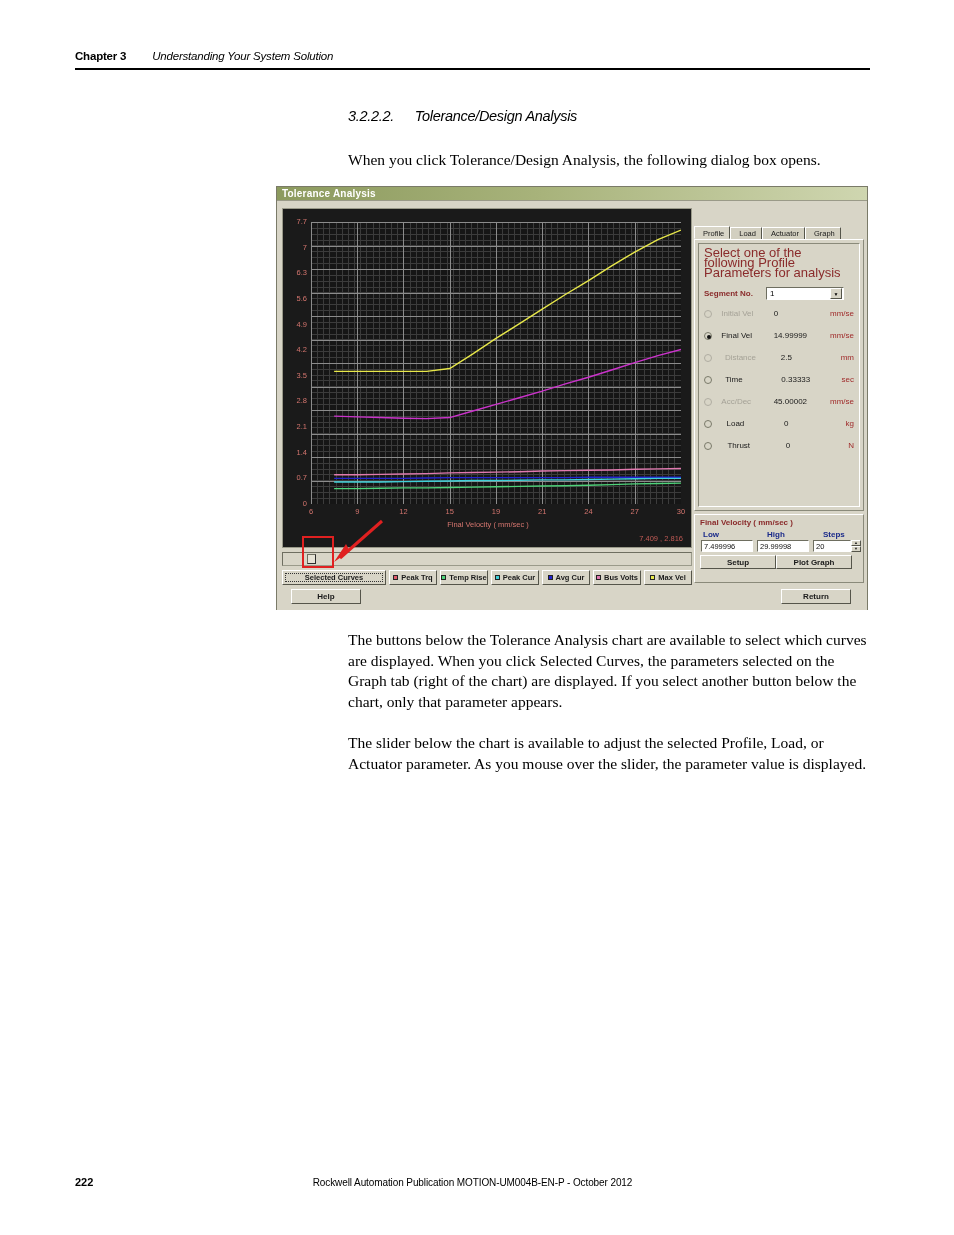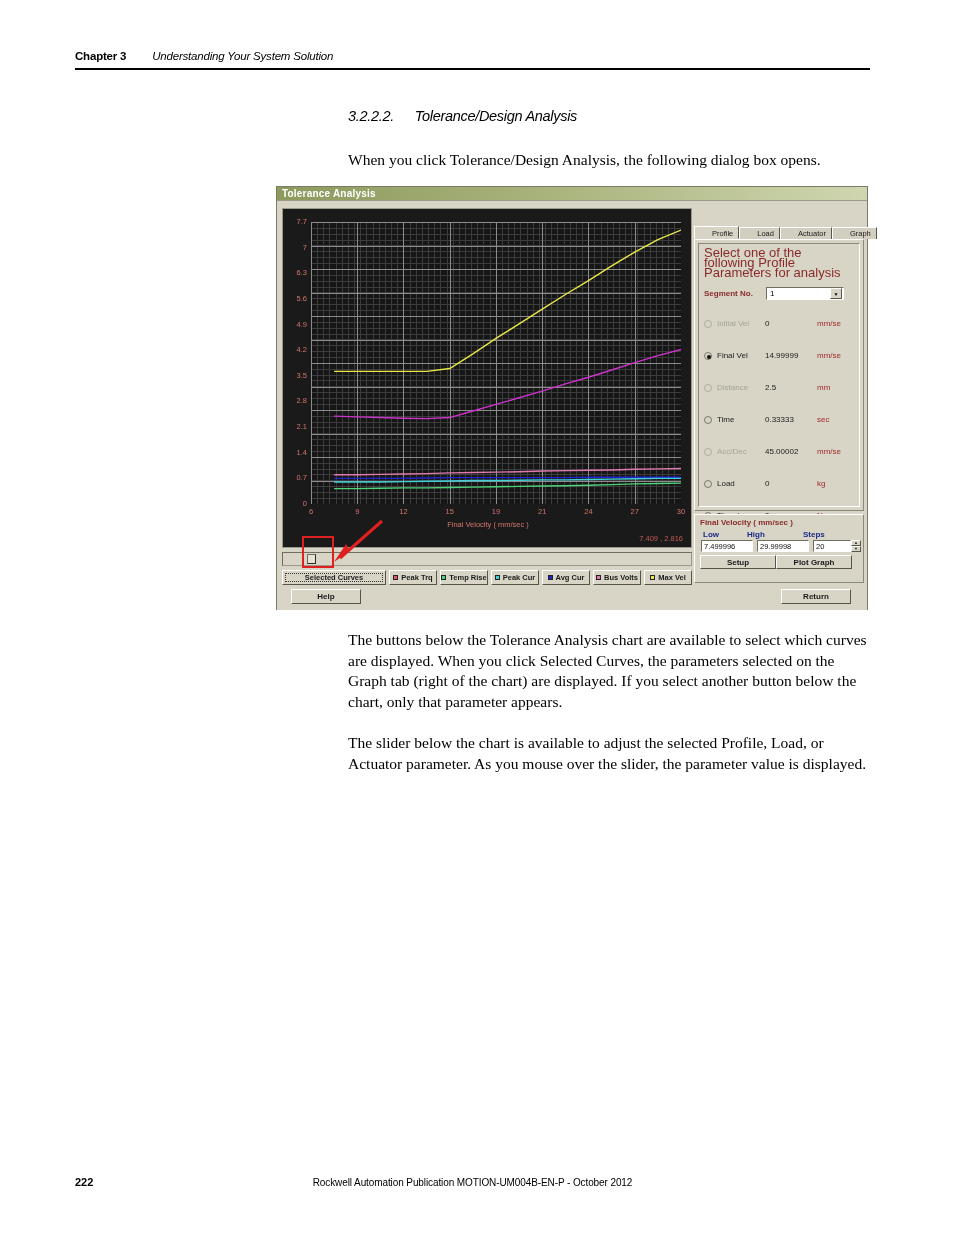--- a/index.html
+++ b/index.html
@@ -141,21 +141,21 @@
     white-space:nowrap;
   }
   .sel-curves { width:104px; position:relative; }
   .sel-curves .focus { position:absolute; inset:2px; border:1px dotted #333; }
   .curve-btn { flex:1; gap:3px; }
   .swatch { width:5px; height:5px; border:1px solid #222; display:inline-block; }
 
   
   .tabs { position:absolute; left:417px; top:25px; width:170px; height:13px; display:flex; align-items:flex-end; }
   .tab {
-    font-size:7.5px; color:#1a1a1a; padding:1px 5px 1px 17px;
+    font-size:7.5px; color:#1a1a1a; padding:1px 5px 1px 8px;
     border-left:1px solid #ffffff; border-top:1px solid #ffffff;
     border-right:1px solid #55554a;
     background:#d2cfc0; height:12px; line-height:10px;
   }
   .tab.active { background:#d8d5c7; height:13px; line-height:11px; border-bottom:1px solid #d8d5c7; }
 
   .param-box {
     position:absolute; left:417px; top:38px; width:170px; height:272px;
     background:#d8d5c7;
     border:1px solid #ffffff;
@@ -175,21 +175,21 @@
     border:1px solid #6e6e60; border-right-color:#ffffff; border-bottom-color:#ffffff;
     display:flex; align-items:center; justify-content:space-between;
     font-size:8px; color:#000; padding-left:3px;
   }
   .seg-arrow {
     width:12px; height:11px; background:#d8d5c7;
     border:1px solid #ffffff; border-right-color:#55554a; border-bottom-color:#55554a;
     display:flex; align-items:center; justify-content:center;
     font-size:5px; color:#000; margin:0 1px 0 0;
   }
-  .prow { display:flex; align-items:center; height:17px; margin-top:15px; }
+  .prow { display:flex; align-items:center; height:17px; margin-top:5px;justify-content:space-between; }
   .radio {
     width:8px; height:8px; border-radius:50%;
     border:1px solid #7a7a6a; background:#d8d5c7;
     margin-right:5px; position:relative; flex:none;
   }
   .radio.on::after {
     content:""; position:absolute; left:2px; top:2px;
     width:4px; height:4px; border-radius:50%; background:#111;
   }
   .pname { font-size:8px; color:#1a1a1a; width:48px; }
@@ -409,21 +409,21 @@
               <span class="pval">0</span>
               <span class="punit">N</span>
             </div>
           </div>
       </div>
     </div>
 
     <div class="fv-box">
       <div class="fv-title">Final Velocity ( mm/sec )</div>
       <div class="fv-heads">
-        <span style="width:44px">Low</span>
+        <span style="width:64px">Low</span>
         <span style="width:56px">High</span>
         <span>Steps</span>
       </div>
       <div class="fv-inputs">
         <div class="fv-in" style="width:52px">7.499996</div>
         <div class="fv-in" style="width:52px; margin-left:4px">29.99998</div>
         <div class="fv-in" style="width:38px; margin-left:4px">20</div>
         <div class="spin">
           <div>▲</div>
           <div>▼</div>

